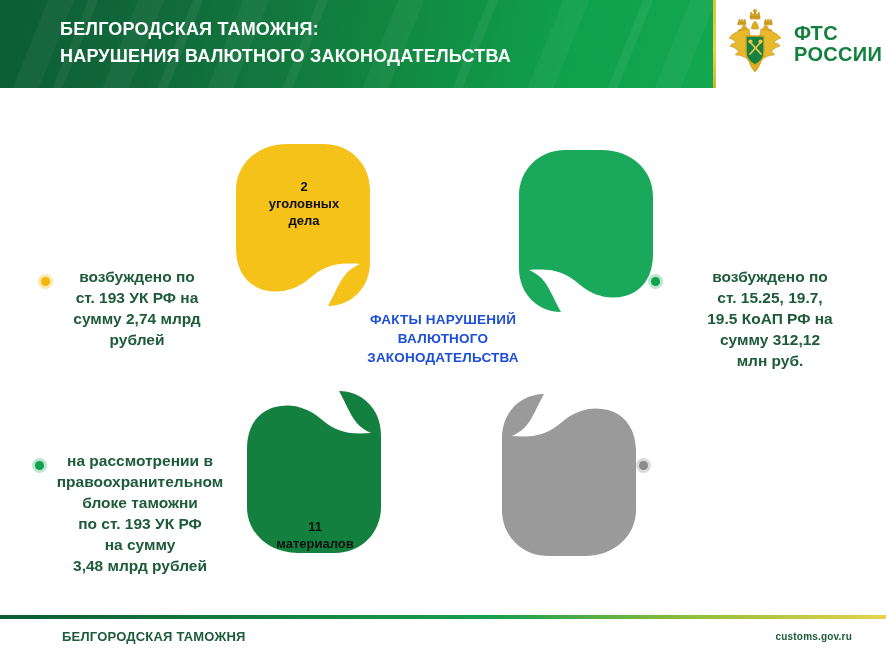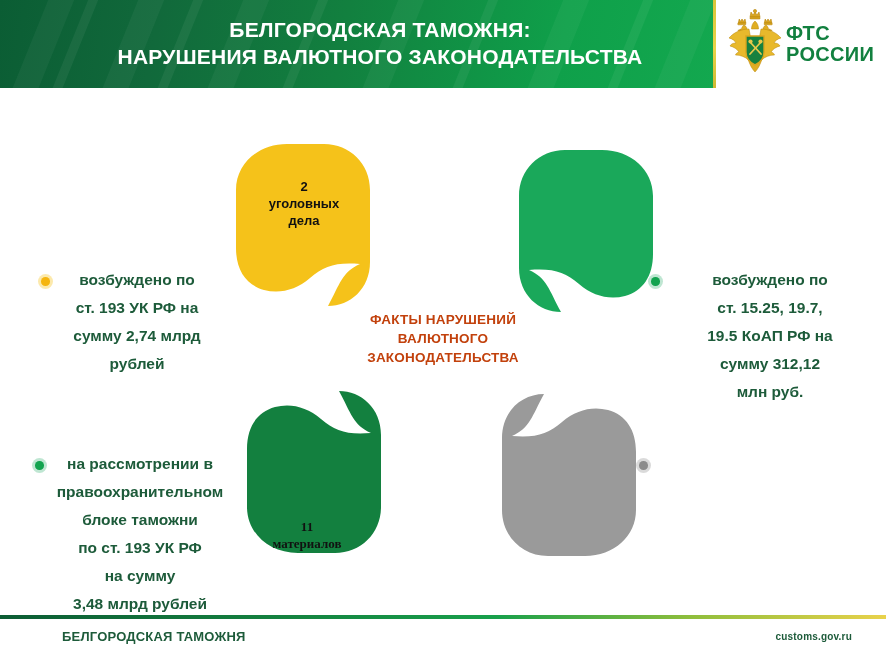--- a/index.html
+++ b/index.html
@@ -52,35 +52,35 @@
     position: absolute;
     right: 0; top: 0;
     width: 3px; height: 88px;
     background: linear-gradient(180deg, #d8c43a 0%, #e8d34a 55%, #cdb832 100%);
   }
   .header-title {
     position: absolute;
     left: 60px;
     top: 16px;
     width: 640px;
-    text-align: center;
     color: #ffffff;
-    font-size: 21px;
+    font-size: 18px;
     font-weight: bold;
     line-height: 27px;
     letter-spacing: 0.2px;
     white-space: pre-line;
   }
   .header-logo {
     position: absolute;
     left: 716px; top: 0;
     width: 170px; height: 88px;
     display: flex;
     align-items: center;
     justify-content: flex-start;
+    gap: 8px;
     padding-left: 8px;
     box-sizing: border-box;
   }
   .emblem { width: 62px; height: 66px; flex: 0 0 auto; }
   .logo-text {
     font-size: 20px;
     font-weight: bold;
     line-height: 21px;
     color: #12803f;
     letter-spacing: 0.3px;
@@ -106,44 +106,44 @@
     white-space: pre-line;
     width: 120px;
   }
 
   
   .petal-tl { left: 232px; top: 56px; }
   .petal-tl .petal-label { left: 12px; top: 34px; }
   .petal-tr { left: 507px; top: 62px; }
   .petal-tr .petal-label { left: 8px; top: 26px; }
   .petal-bl { left: 243px; top: 285px; }
-  .petal-bl .petal-label { left: 4px; top: 145px; font-family: Liberation Serif, serif; }
+  .petal-bl .petal-label { left: 12px; top: 145px; }
   .petal-br { left: 490px; top: 288px; }
   .petal-br .petal-label { left: 18px; top: 140px; }
 
   .center-label {
     position: absolute;
     left: 333px;
     top: 222px;
     width: 220px;
     text-align: center;
     font-size: 13.5px;
     font-weight: bold;
     line-height: 19px;
-    color: #c2410c;
+    color: #1d4ed8;
     letter-spacing: 0.2px;
     white-space: pre-line;
   }
 
   
   .callout {
     position: absolute;
     font-size: 15.5px;
     font-weight: bold;
-    line-height: 28px;
+    line-height: 21px;
     color: #1d5b3a;
     text-align: center;
     white-space: pre-line;
   }
   .callout-tl { left: 22px; top: 178px; width: 230px; }
   .callout-tr { left: 660px; top: 178px; width: 220px; }
   .callout-bl { left: 10px; top: 362px; width: 260px; }
   .callout-br { left: 648px; top: 362px; width: 232px; }
 
   .bullet {

